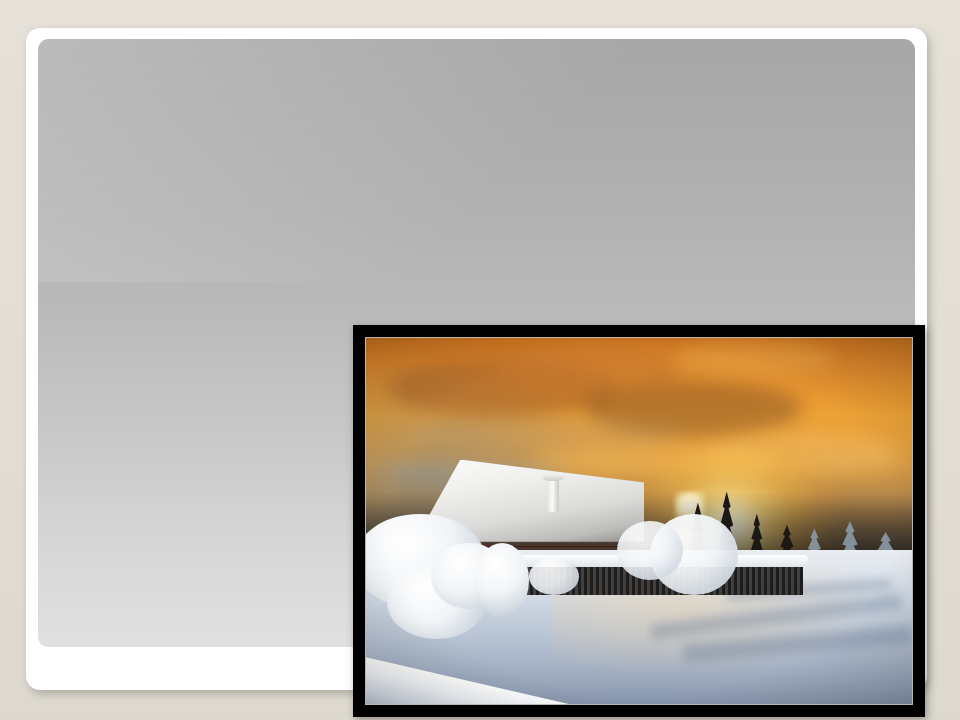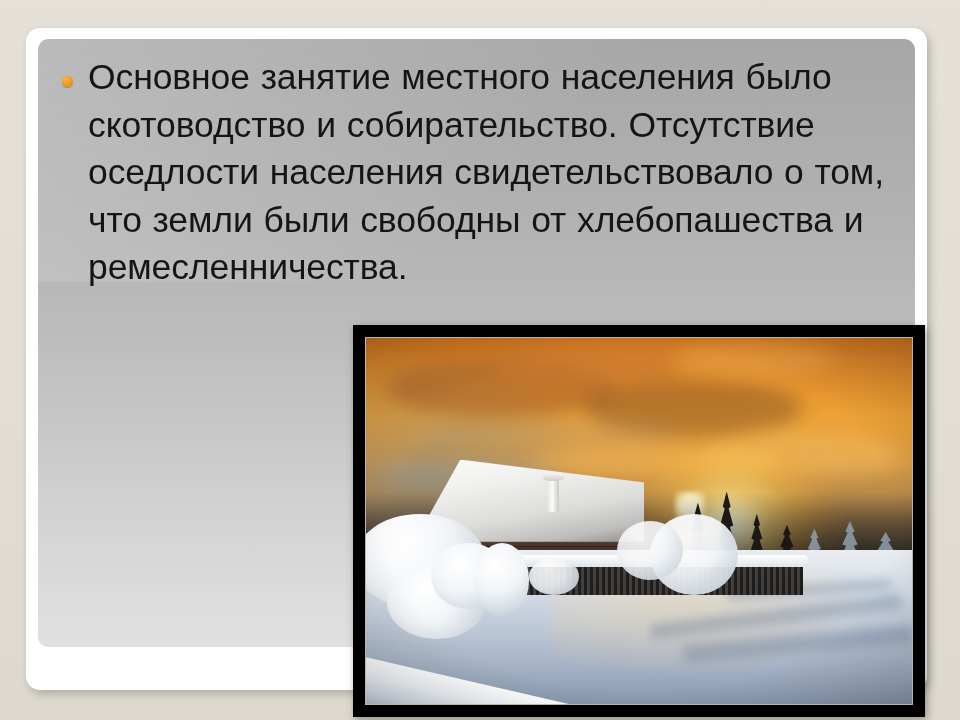--- a/index.html
+++ b/index.html
@@ -329,26 +329,20 @@
 </head>
 <body>
 
 <div id="slide">
 
   <div id="content-card">
 
     <div id="body-panel">
       <div id="panel-gloss"></div>
 
-      <div id="bullet-list">
-        <div class="bullet-row">
-          <span class="bullet-marker"></span>
-          <span class="bullet-text">Основное занятие местного населения было скотоводство и собирательство. Отсутствие оседлости населения свидетельствовало о том, что земли были свободны от хлебопашества и ремесленничества.</span>
-        </div>
-      </div>
     </div>
 
   </div>
 
   <div id="photo-frame">
     <div id="photo">
 
       <div class="sky"></div>
       <div class="sky-blue-wash"></div>
       <div class="cloud c1"></div>

